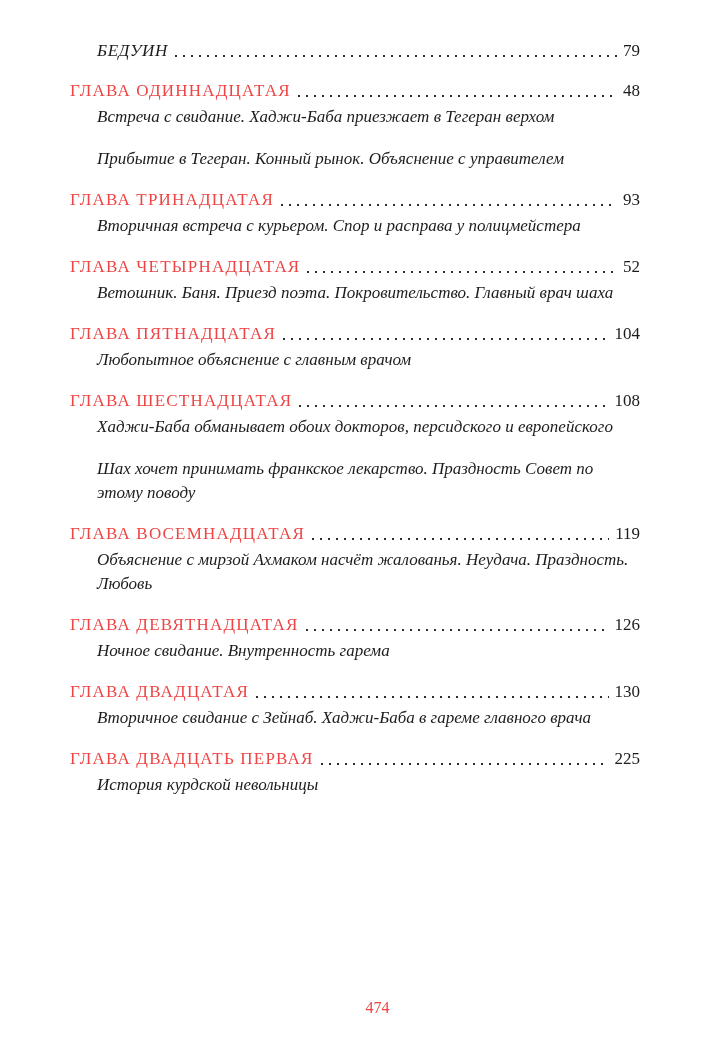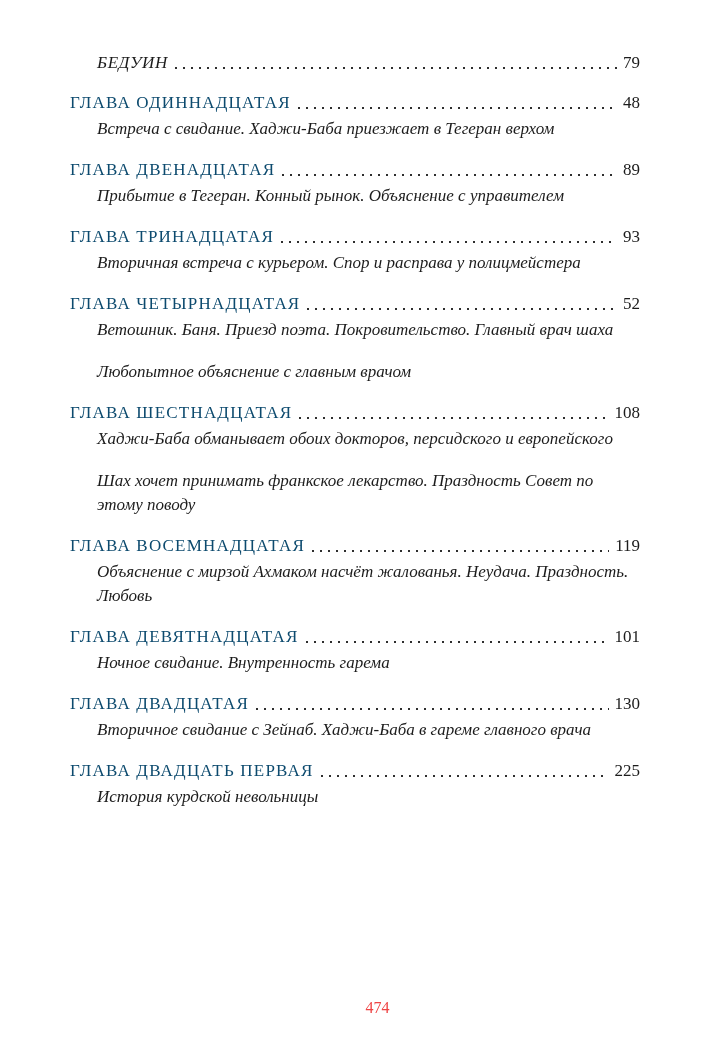--- a/index.html
+++ b/index.html
@@ -14,32 +14,32 @@
     overflow: hidden;
     font-family: "Liberation Serif", "DejaVu Serif", serif;
     color: #1c1c1c;
   }
   .page {
     position: absolute;
     inset: 0;
     background: #ffffff;
   }
   .toc {
-    padding: 52px 83px 0 70px;
+    padding: 40px 83px 0 70px;
   }
   .title-line {
     display: flex;
     align-items: flex-end;
     line-height: 22px;
     font-size: 17px;
   }
   .title {
     white-space: nowrap;
     letter-spacing: 1.2px;
-    color: #0c4a6e;
+    color: #ef4444;
   }
   .sub-title {
     white-space: nowrap;
     font-style: italic;
     letter-spacing: 0.6px;
   }
   .leader {
     flex: 1;
     height: 2px;
     margin: 0 6px 5px 7px;
@@ -93,25 +93,20 @@
   <div class="entry">
     <div class="title-line">
       <span class="t title">ГЛАВА ОДИННАДЦАТАЯ</span>
       <span class="leader"></span>
       <span class="p pagenum">48</span>
     </div>
     <div class="d desc">Встреча с свидание. Хаджи-Баба приезжает в Тегеран верхом</div>
   </div>
 
   <div class="entry">
-    <div class="title-line">
-      <span class="t title">ГЛАВА ДВЕНАДЦАТАЯ</span>
-      <span class="leader"></span>
-      <span class="p pagenum">89</span>
-    </div>
     <div class="d desc">Прибытие в Тегеран. Конный рынок. Объяснение с управителем</div>
   </div>
 
   <div class="entry">
     <div class="title-line">
       <span class="t title">ГЛАВА ТРИНАДЦАТАЯ</span>
       <span class="leader"></span>
       <span class="p pagenum">93</span>
     </div>
     <div class="d desc">Вторичная встреча с курьером. Спор и расправа у полицмейстера</div>
@@ -120,20 +115,25 @@
   <div class="entry">
     <div class="title-line">
       <span class="t title">ГЛАВА ЧЕТЫРНАДЦАТАЯ</span>
       <span class="leader"></span>
       <span class="p pagenum">52</span>
     </div>
     <div class="d desc">Ветошник. Баня. Приезд поэта. Покровительство. Главный врач шаха</div>
   </div>
 
   <div class="entry">
+    <div class="title-line">
+      <span class="t title">ГЛАВА ПЯТНАДЦАТАЯ</span>
+      <span class="leader"></span>
+      <span class="p pagenum">104</span>
+    </div>
     <div class="d desc">Любопытное объяснение с главным врачом</div>
   </div>
 
   <div class="entry">
     <div class="title-line">
       <span class="t title">ГЛАВА ШЕСТНАДЦАТАЯ</span>
       <span class="leader"></span>
       <span class="p pagenum">108</span>
     </div>
     <div class="d desc">Хаджи-Баба обманывает обоих докторов, персидского и европейского</div>
@@ -149,21 +149,21 @@
       <span class="leader"></span>
       <span class="p pagenum">119</span>
     </div>
     <div class="d desc">Объяснение с мирзой Ахмаком насчёт жалованья. Неудача. Праздность. Любовь</div>
   </div>
 
   <div class="entry">
     <div class="title-line">
       <span class="t title">ГЛАВА ДЕВЯТНАДЦАТАЯ</span>
       <span class="leader"></span>
-      <span class="p pagenum">101</span>
+      <span class="p pagenum">126</span>
     </div>
     <div class="d desc">Ночное свидание. Внутренность гарема</div>
   </div>
 
   <div class="entry">
     <div class="title-line">
       <span class="t title">ГЛАВА ДВАДЦАТАЯ</span>
       <span class="leader"></span>
       <span class="p pagenum">130</span>
     </div>

